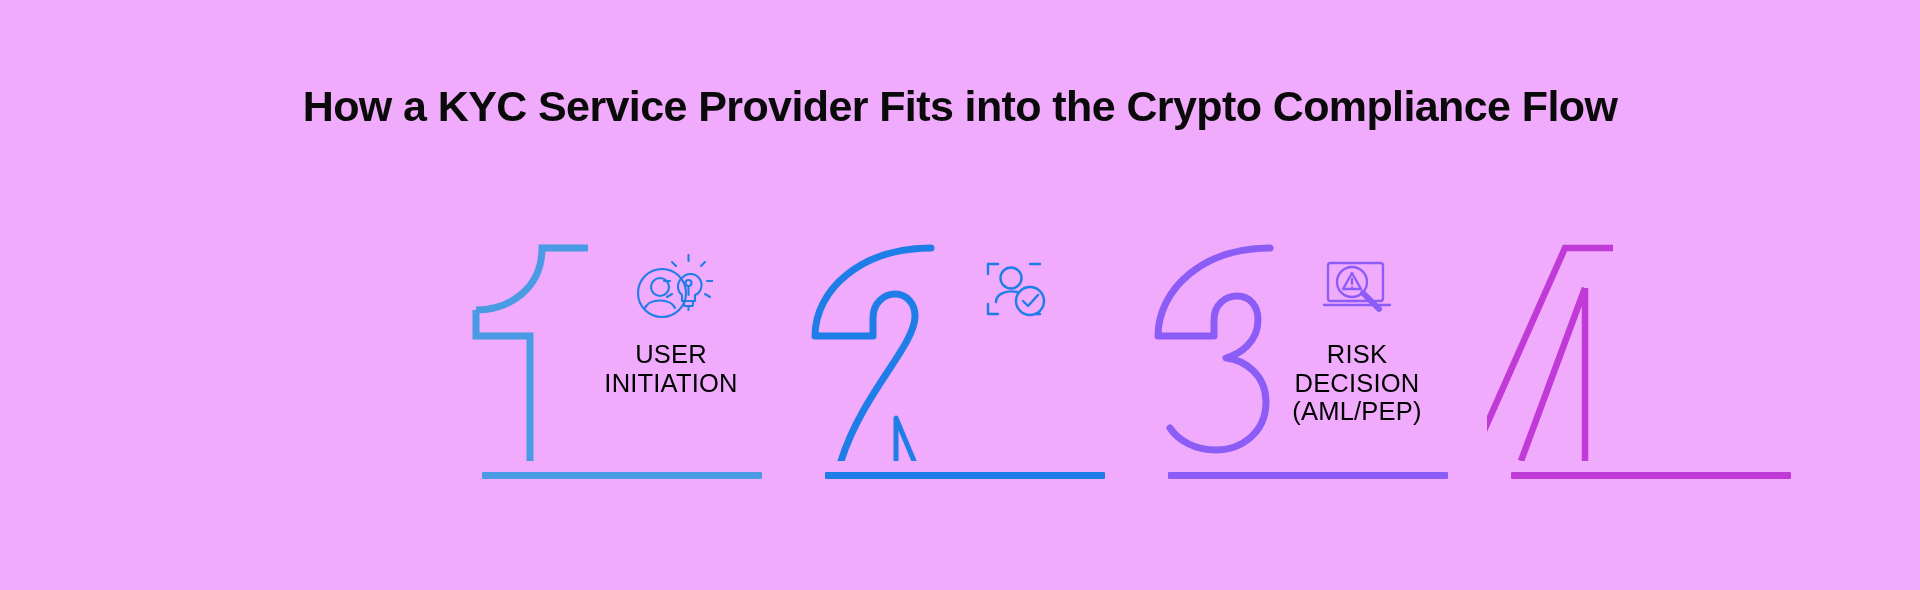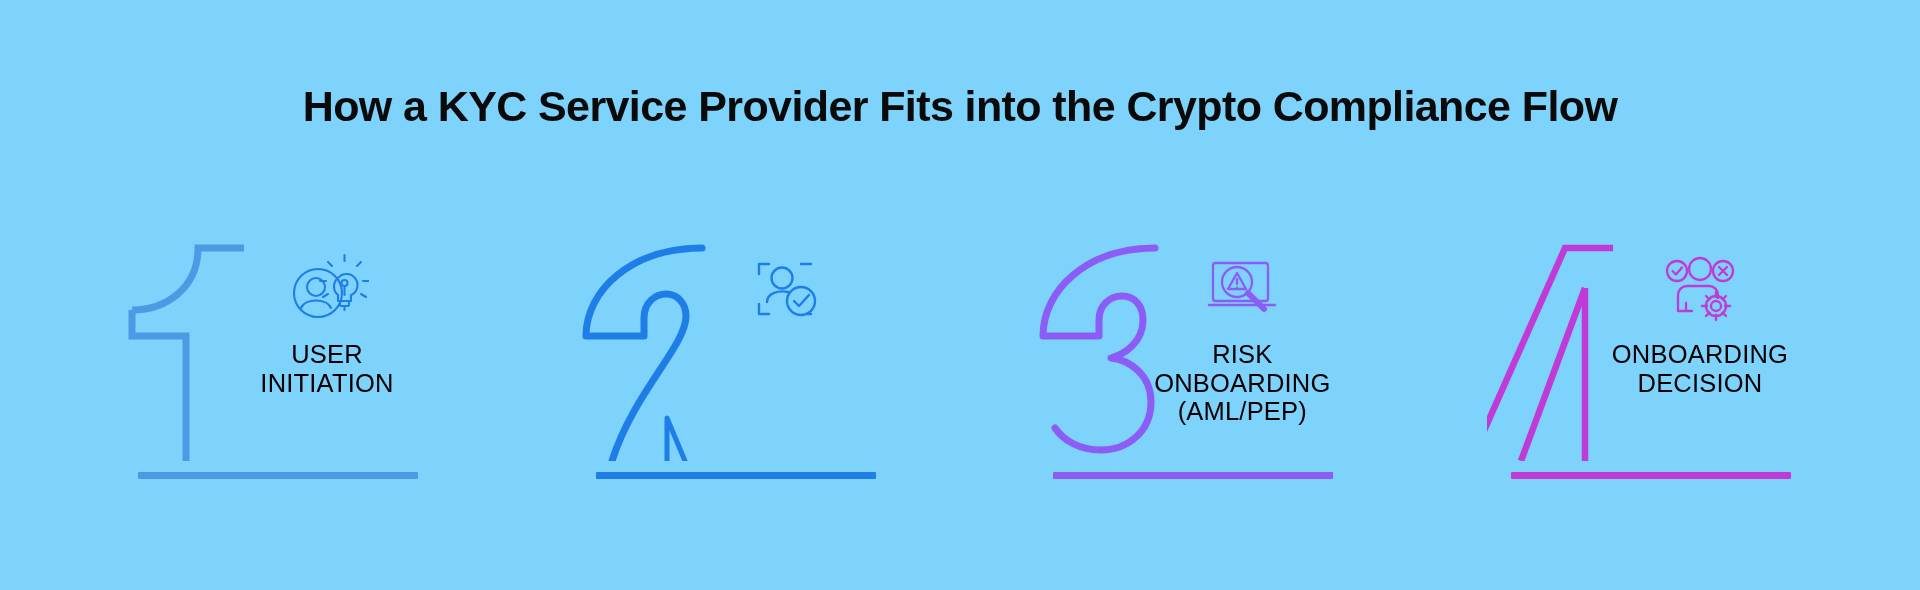--- a/index.html
+++ b/index.html
@@ -8,21 +8,21 @@
     width: 1920px;
     height: 590px;
     background: #ffffff;
     font-family: "Liberation Sans", sans-serif;
     overflow: hidden;
   }
   #infographic {
     position: relative;
     width: 1920px;
     height: 590px;
-    background: #7dd3fc;
+    background: #f0abfc;
   }
   #page-title {
     position: absolute;
     top: 82px;
     left: 0;
     width: 1920px;
     text-align: center;
     font-family: "Liberation Sans", sans-serif;
     font-weight: 700;
     font-size: 43px;
@@ -32,21 +32,21 @@
   }
   #steps-row {
     position: absolute;
     top: 236px;
     left: 102px;
     width: 1716px;
     height: 260px;
     display: flex;
     flex-direction: row;
     align-items: flex-start;
-    justify-content: space-between;
+    justify-content: flex-end;
   }
   .step {
     position: relative;
     width: 343px;
     height: 260px;
   }
   .numeral-wrap {
     position: absolute;
     left: 12px;
     top: 0;
@@ -161,48 +161,30 @@
             <rect x="13" y="16" width="55" height="38" rx="2.5"></rect>
             <path d="M9 58 h66" stroke-linecap="round"></path>
             <circle cx="37" cy="35" r="15"></circle>
             <path d="M37 26 l9 16 h-18 z" stroke-linejoin="round"></path>
             <path d="M37 32 v5" stroke-linecap="round"></path>
             <circle cx="37" cy="40" r="0.9" fill="#8b5cf6" stroke="none"></circle>
             <path d="M48 46 L64 62" stroke-width="6" stroke-linecap="round"></path>
           </svg>
         </div>
         <div class="step-label">RISK
-ONBOARDING
+DECISION
 (AML/PEP)</div>
       </div>
     </div>
 
     <div class="step">
       <div class="numeral-wrap">
         <svg viewBox="0 0 180 225" fill="none" xmlns="http://www.w3.org/2000/svg">
           <path d="M126 12 L78 12 L-8 206" stroke="#c03ad8" stroke-width="6.5" stroke-linecap="butt" stroke-linejoin="miter" fill="none"></path>
           <path d="M98 52 L98 225 M98 52 L34 225" stroke="#c03ad8" stroke-width="6.5" stroke-linecap="butt" stroke-linejoin="miter" fill="none"></path>
         </svg>
       </div>
       <div class="baseline" style="background:#c03ad8;"></div>
-      <div class="content-col">
-        <div class="icon-box">
-          <svg viewBox="0 0 84 84" fill="none" xmlns="http://www.w3.org/2000/svg" stroke="#c03ad8" stroke-width="2.3">
-            <circle cx="19" cy="24" r="10"></circle>
-            <path d="M14.5 24 l3.5 3.5 l6 -7" stroke-linecap="round" stroke-linejoin="round"></path>
-            <circle cx="42" cy="22" r="11"></circle>
-            <circle cx="65" cy="24" r="10"></circle>
-            <path d="M61 20 l8 8 M69 20 l-8 8" stroke-linecap="round"></path>
-            <path d="M20 64 V48 c0 -5 4 -9 9 -9 h22 c5 0 9 4 9 9 v4" stroke-linejoin="round"></path>
-            <path d="M20 64 h14 M28 56 v8" stroke-linecap="round"></path>
-            <circle cx="58" cy="59" r="10"></circle>
-            <circle cx="58" cy="59" r="5"></circle>
-            <path d="M58 45 v5 M58 68 v5 M44 59 h5 M67 59 h5 M48 49 l3.5 3.5 M64.5 65.5 L68 69 M68 49 l-3.5 3.5 M51.5 65.5 L48 69" stroke-linecap="round"></path>
-          </svg>
-        </div>
-        <div class="step-label">ONBOARDING
-DECISION</div>
-      </div>
     </div>
 
 
   </div>
 </div>
 
 </body></html>

